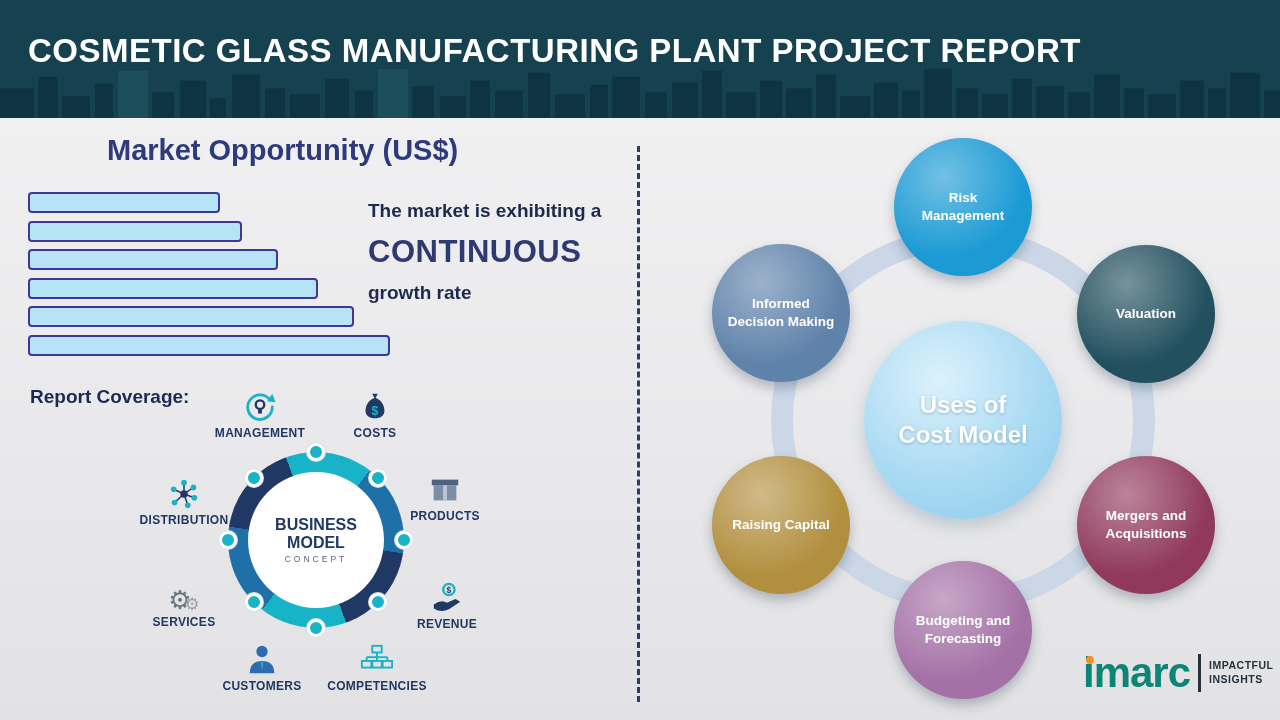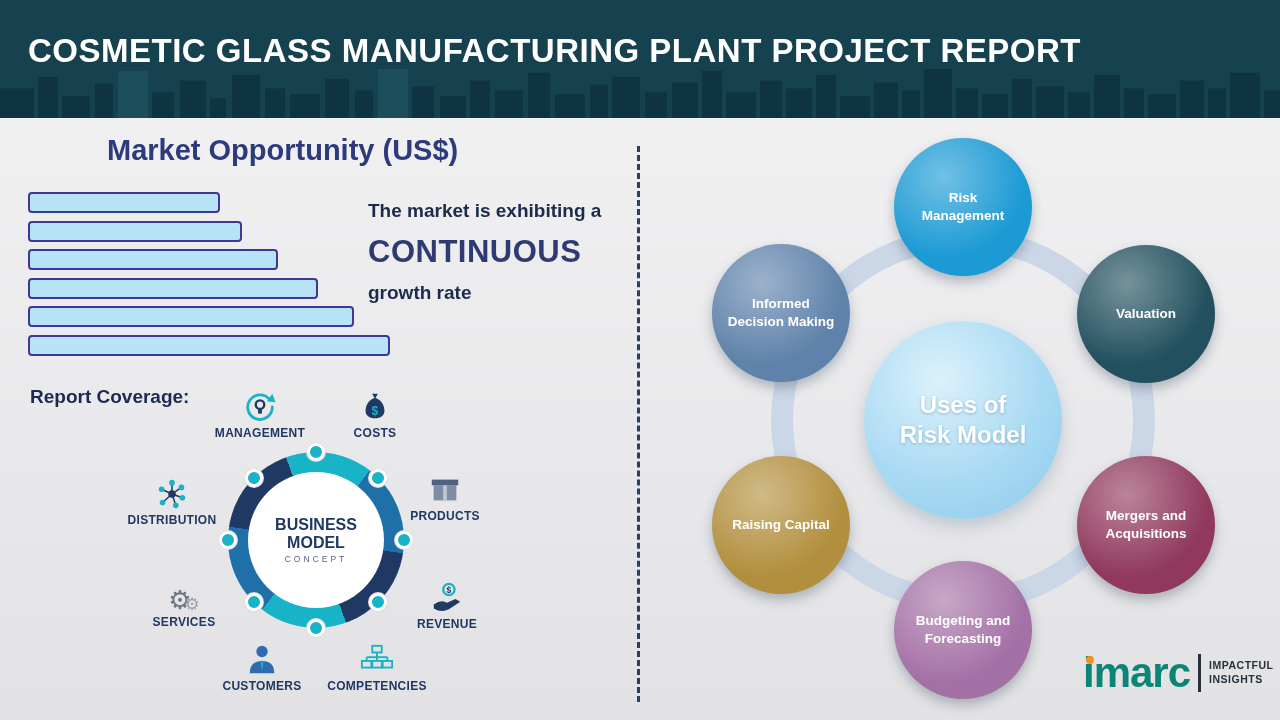--- a/index.html
+++ b/index.html
@@ -181,21 +181,21 @@
     <div class="bm-item" style="left:205px;top:3px">
       <span class="bm-icon">
         <svg viewBox="0 0 36 36">
             <path d="M15 4h6l-2.5 4.5C24.5 10.5 28 16 28 22c0 5-4 8-10 8S8 27 8 22c0-6 3.5-11.5 9.5-13.5z" fill="#203864"></path>
             <text x="18" y="26" font-size="13" font-weight="bold" fill="#18b3c6" text-anchor="middle">$</text>
           </svg>
       </span>
       <span class="bm-label">COSTS</span>
     </div>
 
-    <div class="bm-item" style="left:2px;top:90px">
+    <div class="bm-item" style="left:14px;top:90px">
       <span class="bm-icon">
         <svg viewBox="0 0 36 36">
             <g stroke="#203864" stroke-width="1.6">
               <line x1="18" y1="18" x2="18" y2="6"></line>
               <line x1="18" y1="18" x2="28" y2="11"></line>
               <line x1="18" y1="18" x2="29" y2="22"></line>
               <line x1="18" y1="18" x2="22" y2="30"></line>
               <line x1="18" y1="18" x2="8" y2="27"></line>
               <line x1="18" y1="18" x2="7" y2="13"></line>
             </g>
@@ -270,21 +270,21 @@
     </div>
   </div>
 
   <div class="divider"></div>
 
   <section class="right">
     <div class="orbit"></div>
 
     <div class="center-circle">
       <span>Uses of</span>
-      <span>Risk Model</span>
+      <span>Cost Model</span>
     </div>
 
     <div class="sat sat-0" style="background: radial-gradient(circle at 36% 28%, rgba(255, 255, 255, 0.38), rgba(255, 255, 255, 0) 62%), rgb(27, 154, 212);">
       <span>Risk Management</span>
     </div>
     <div class="sat sat-1" style="background: radial-gradient(circle at 36% 28%, rgba(255, 255, 255, 0.38), rgba(255, 255, 255, 0) 62%), rgb(34, 80, 94);">
       <span>Valuation</span>
     </div>
     <div class="sat sat-2" style="background: radial-gradient(circle at 36% 28%, rgba(255, 255, 255, 0.38), rgba(255, 255, 255, 0) 62%), rgb(144, 57, 93);">
       <span>Mergers and Acquisitions</span>

